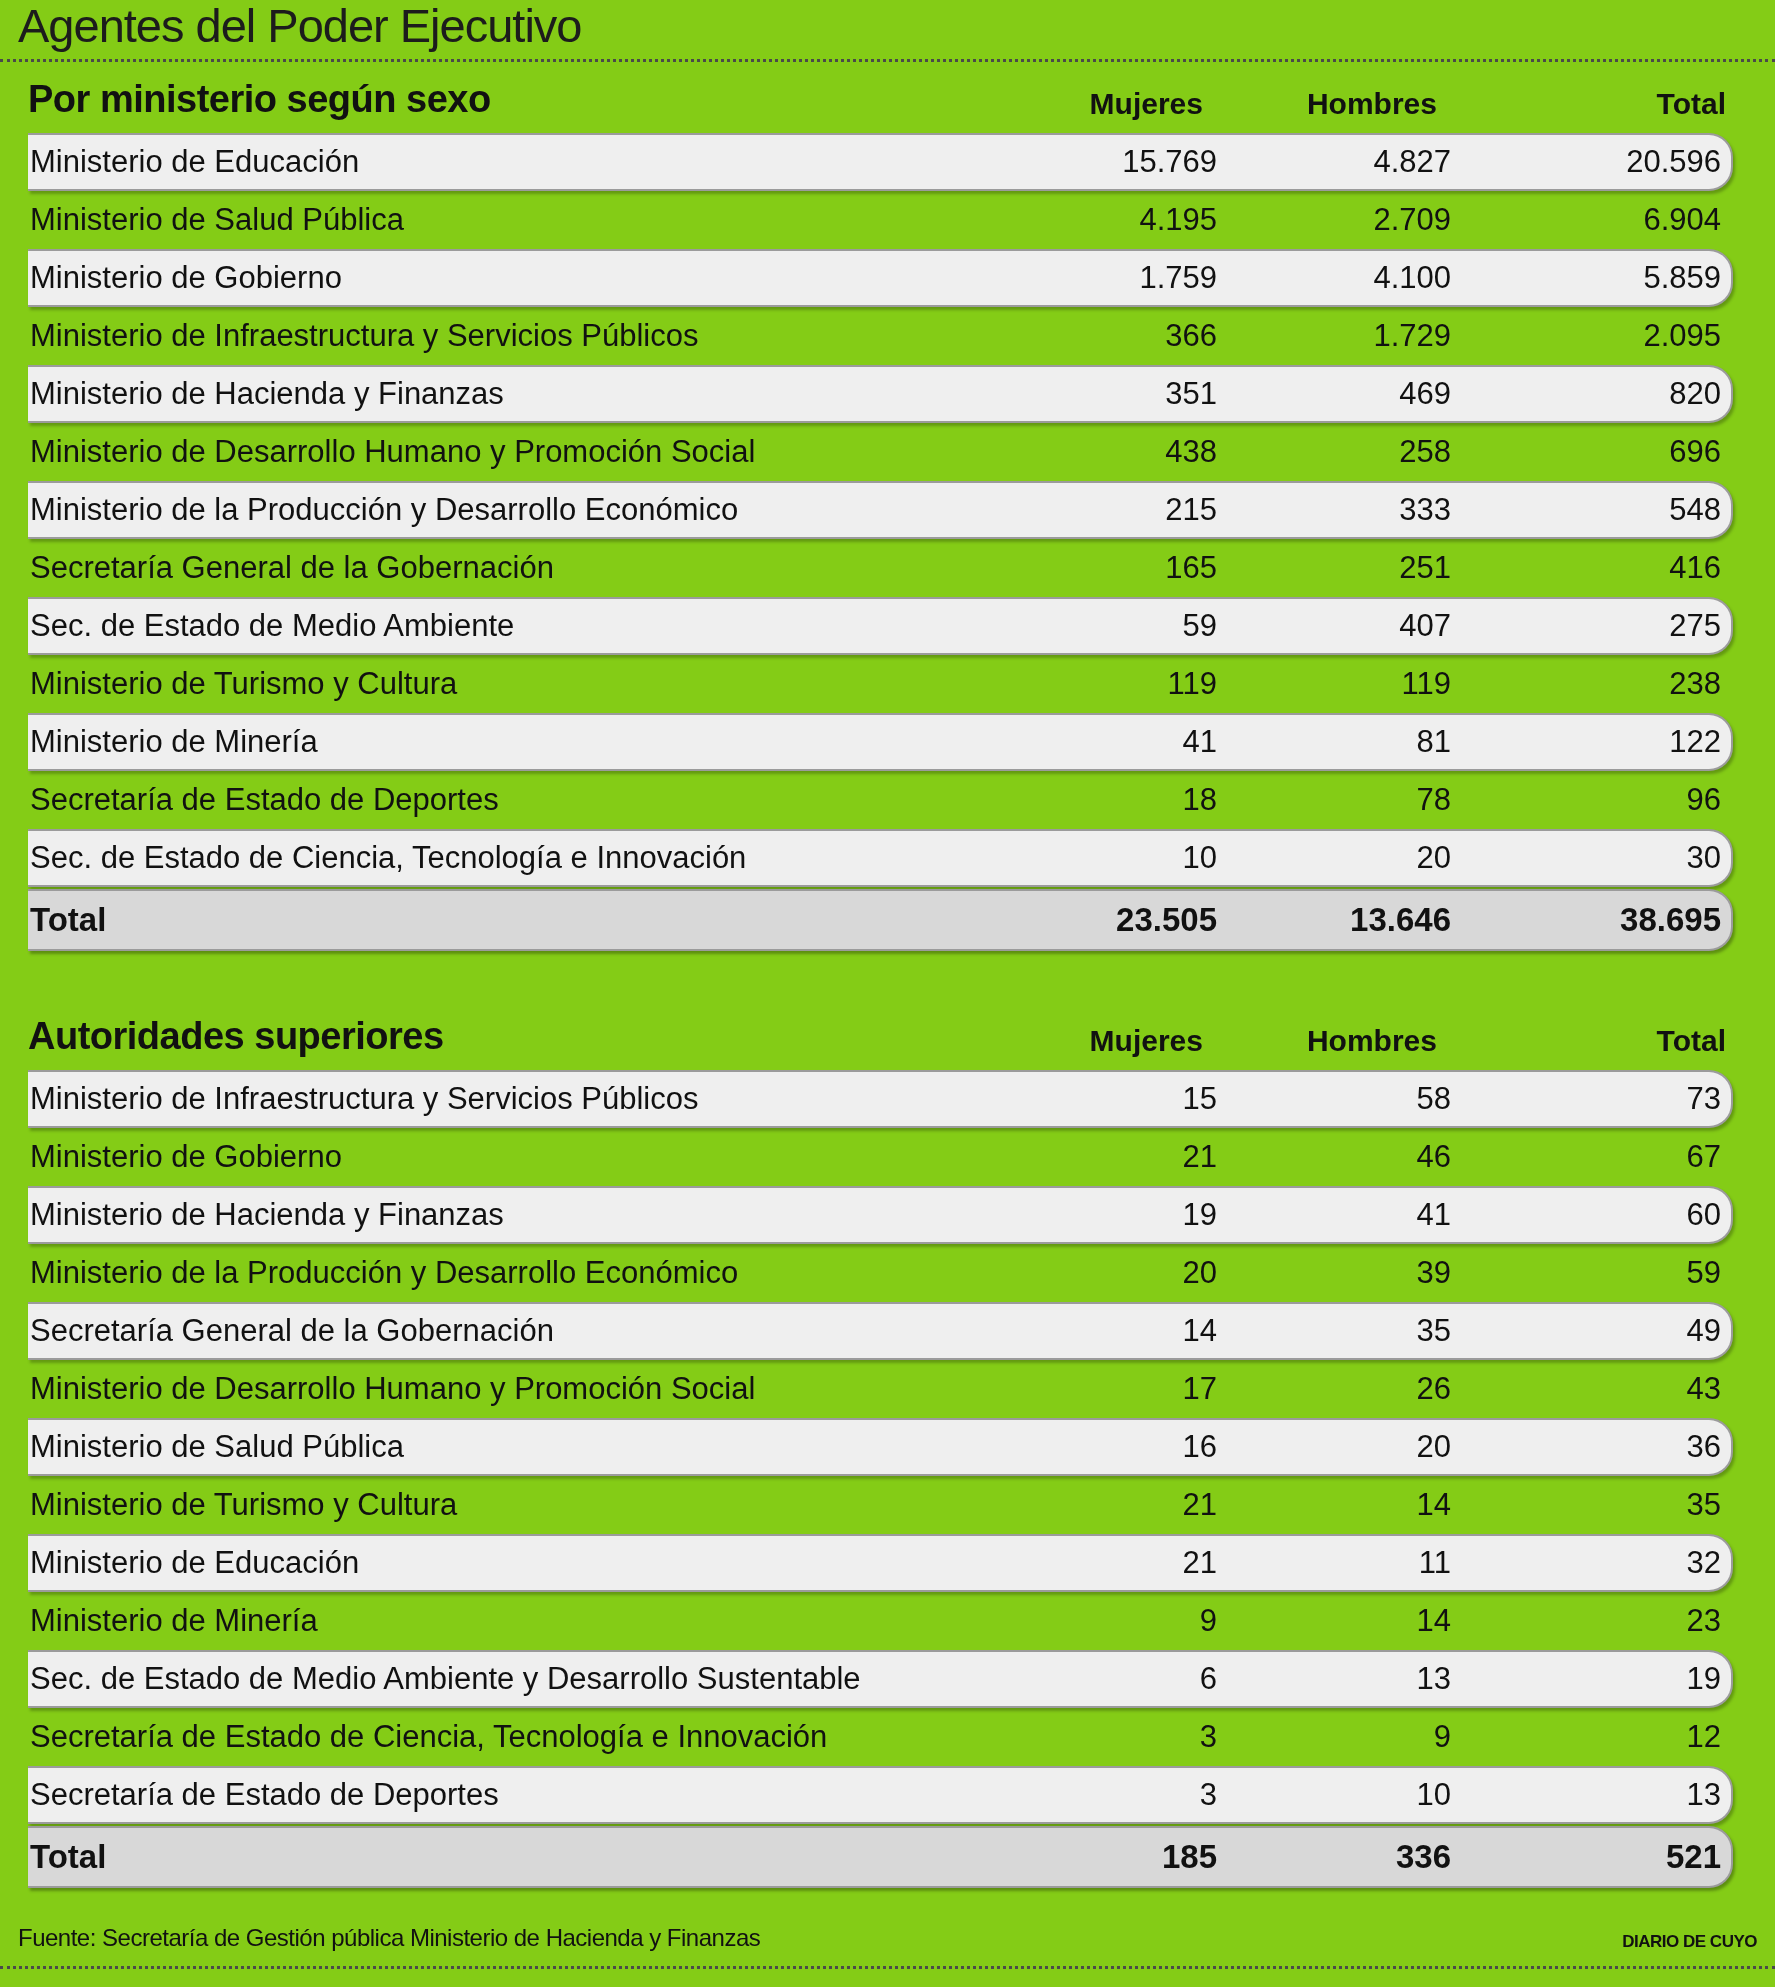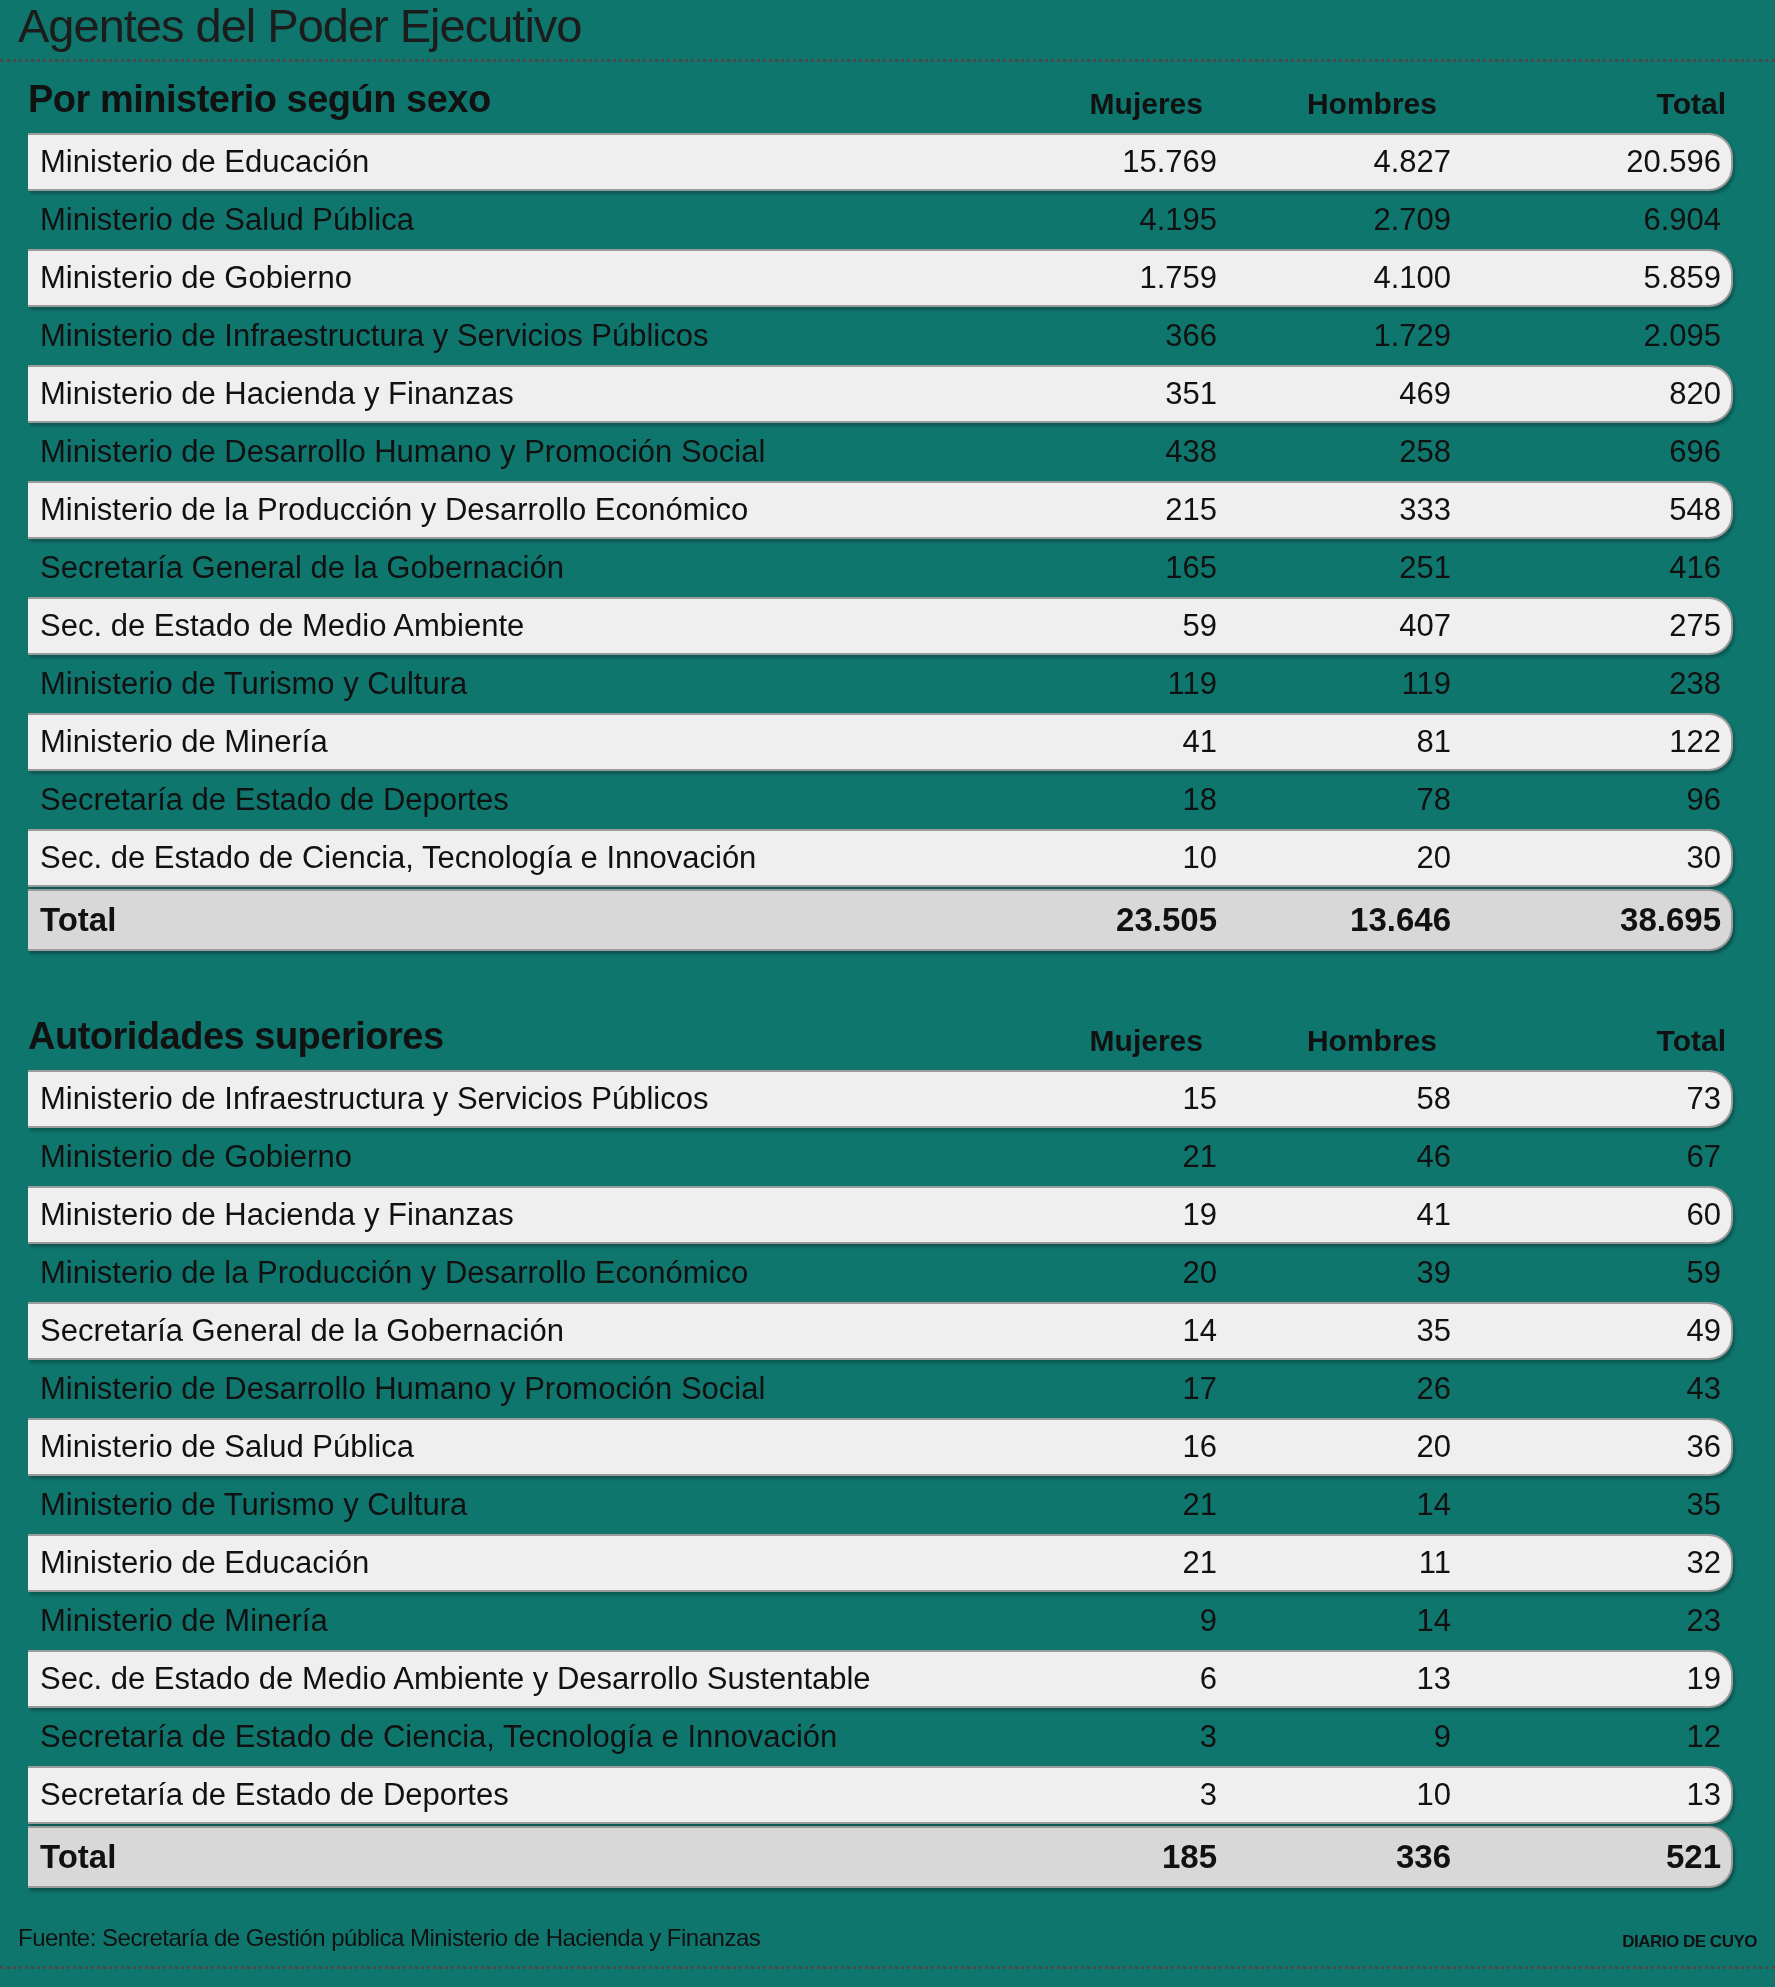--- a/index.html
+++ b/index.html
@@ -1,34 +1,34 @@
 <!DOCTYPE html>
 <html style="--shaded-row-bg: #efefef; --total-row-bg: #d8d8d8; --row-border: #9b9b9b; --text: #111111;"><head>
 <meta charset="utf-8">
 <style>
   html,body{margin:0;padding:0;background:#fff;}
   body{font-family:"Liberation Sans","DejaVu Sans",sans-serif;color:var(--text,#111);}
-  .page{width:1775px;height:1987px;position:relative;overflow:hidden;background:#0f766e;}
+  .page{width:1775px;height:1987px;position:relative;overflow:hidden;background:#84cc16;}
 
   .masthead{margin:0 0 0 0;padding:2px 0 10px 18px;border-bottom:3px dotted #4a4a4a;}
   .masthead h1{margin:0;font-size:47px;font-weight:normal;letter-spacing:-1px;color:#1c1c1c;line-height:1.0;}
 
   .table{margin:0 42px 0 28px;}
   .table.second{margin-top:64px;}
 
   .grid{display:grid;grid-template-columns:952px 230px 227px 296px;gap:7px;}
 
   .thead{align-items:end;margin-top:16px;padding-bottom:12px;}
   .thead .heading{font-size:38px;font-weight:bold;letter-spacing:-0.5px;}
   .thead .colhead{font-size:30px;font-weight:bold;text-align:right;padding-right:14px;}
   .thead .colhead.tot{padding-right:28px;}
 
   .row{height:58px;}
   .row .cell{display:flex;align-items:center;font-size:31px;}
-  .row .label{padding-left:12px;}
+  .row .label{padding-left:2px;}
   .row .num{justify-content:flex-end;}
   .row .num.tot{padding-right:33px;}
 
   .row.shaded{background:var(--shaded-row-bg,#efefef);
     border:2px solid var(--row-border,#9b9b9b);border-left:none;
     border-radius:0 24px 24px 0;
     box-shadow:2px 3px 3px rgba(0,0,0,0.25);
     height:54px;}
 
   .row.totalrow{height:58px;background:var(--total-row-bg,#d8d8d8);

